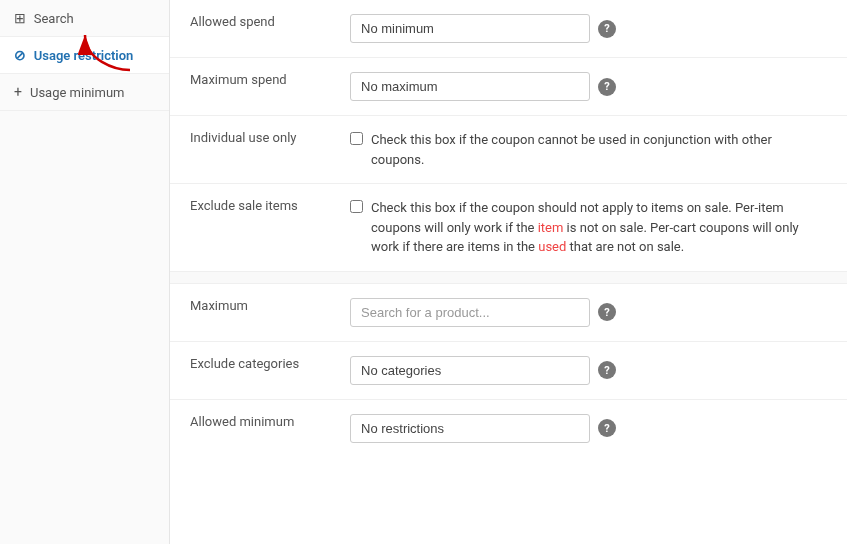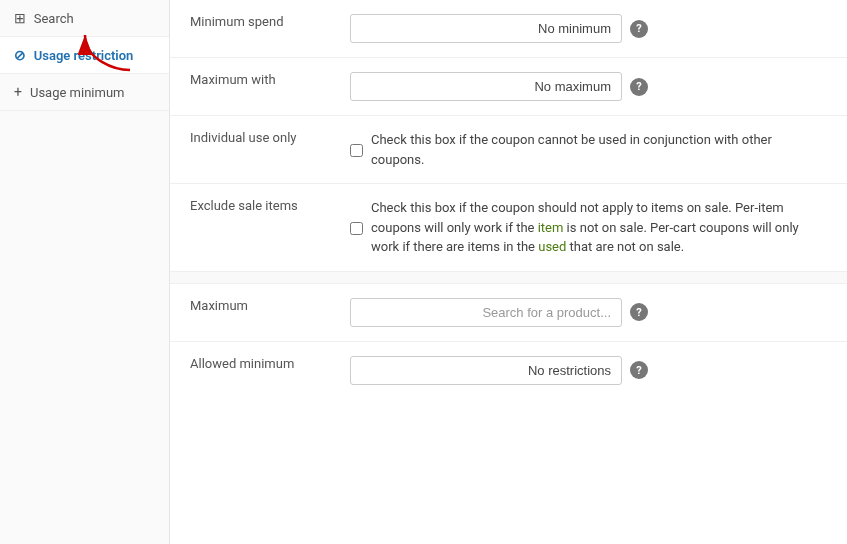--- a/index.html
+++ b/index.html
@@ -80,29 +80,28 @@
       flex: 1;
     }
 
     .input-row {
       display: flex;
       align-items: center;
       gap: 8px;
     }
 
     input[type="text"] {
-      width: 272px;
+      width: 240px;
       padding: 6px 10px;
       border: 1px solid #ccc;
       border-radius: 3px;
       font-size: 13px;
       color: #444;
       background: #fff;
       outline: none;
-      text-align: right;
     }
     input[type="text"]::placeholder {
       color: #999;
     }
 
     .help-icon {
       display: inline-flex;
       align-items: center;
       justify-content: center;
       width: 18px;
@@ -111,34 +110,34 @@
       background: #777;
       color: #fff;
       font-size: 11px;
       font-weight: bold;
       cursor: pointer;
       flex-shrink: 0;
     }
 
     .checkbox-row {
       display: flex;
-      align-items: center;
+      align-items: flex-start;
       gap: 8px;
     }
     .checkbox-row input[type="checkbox"] {
       margin-top: 2px;
       flex-shrink: 0;
     }
     .checkbox-label {
       font-size: 13px;
       color: #444;
       line-height: 1.5;
     }
     .checkbox-label span.link-text {
-      color: #4d7c0f;
+      color: #ef4444;
       text-decoration: none;
     }
 
     .section-divider {
       border-top: 1px solid #e5e5e5;
     }
 
     
     .arrow-svg {
       position: absolute;
@@ -177,33 +176,33 @@
       <path d="M 75 65 C 60 65, 30 55, 30 30" stroke="#cc0000" stroke-width="2.5" fill="none" marker-end="url(#arrowhead)"></path>
     </svg>
   </div>
 
   <div class="main-content">
     <table class="form-table">
       <tbody>
 
         <tr>
           <td class="label-cell">
-            <span>Minimum spend</span>
+            <span>Allowed spend</span>
           </td>
           <td class="field-cell">
             <div class="input-row">
               <input type="text" value="No minimum" style="">
               <span class="help-icon">?</span>
             </div>
           </td>
         </tr>
 
         <tr>
           <td class="label-cell">
-            <span>Maximum with</span>
+            <span>Maximum spend</span>
           </td>
           <td class="field-cell">
             <div class="input-row">
               <input type="text" value="No maximum" style="">
               <span class="help-icon">?</span>
             </div>
           </td>
         </tr>
 
         <tr>
@@ -241,20 +240,31 @@
           <td class="field-cell">
             <div class="input-row">
               <input type="text" placeholder="Search for a product..." style="">
               <span class="help-icon">?</span>
             </div>
           </td>
         </tr>
 
 
 
+        <tr>
+          <td class="label-cell">
+            <span>Exclude categories</span>
+          </td>
+          <td class="field-cell">
+            <div class="input-row">
+              <input type="text" value="No categories" style="">
+              <span class="help-icon">?</span>
+            </div>
+          </td>
+        </tr>
 
         <tr>
           <td class="label-cell">
             <span>Allowed minimum</span>
           </td>
           <td class="field-cell">
             <div class="input-row">
               <input type="text" value="No restrictions" style="">
               <span class="help-icon">?</span>
             </div>

